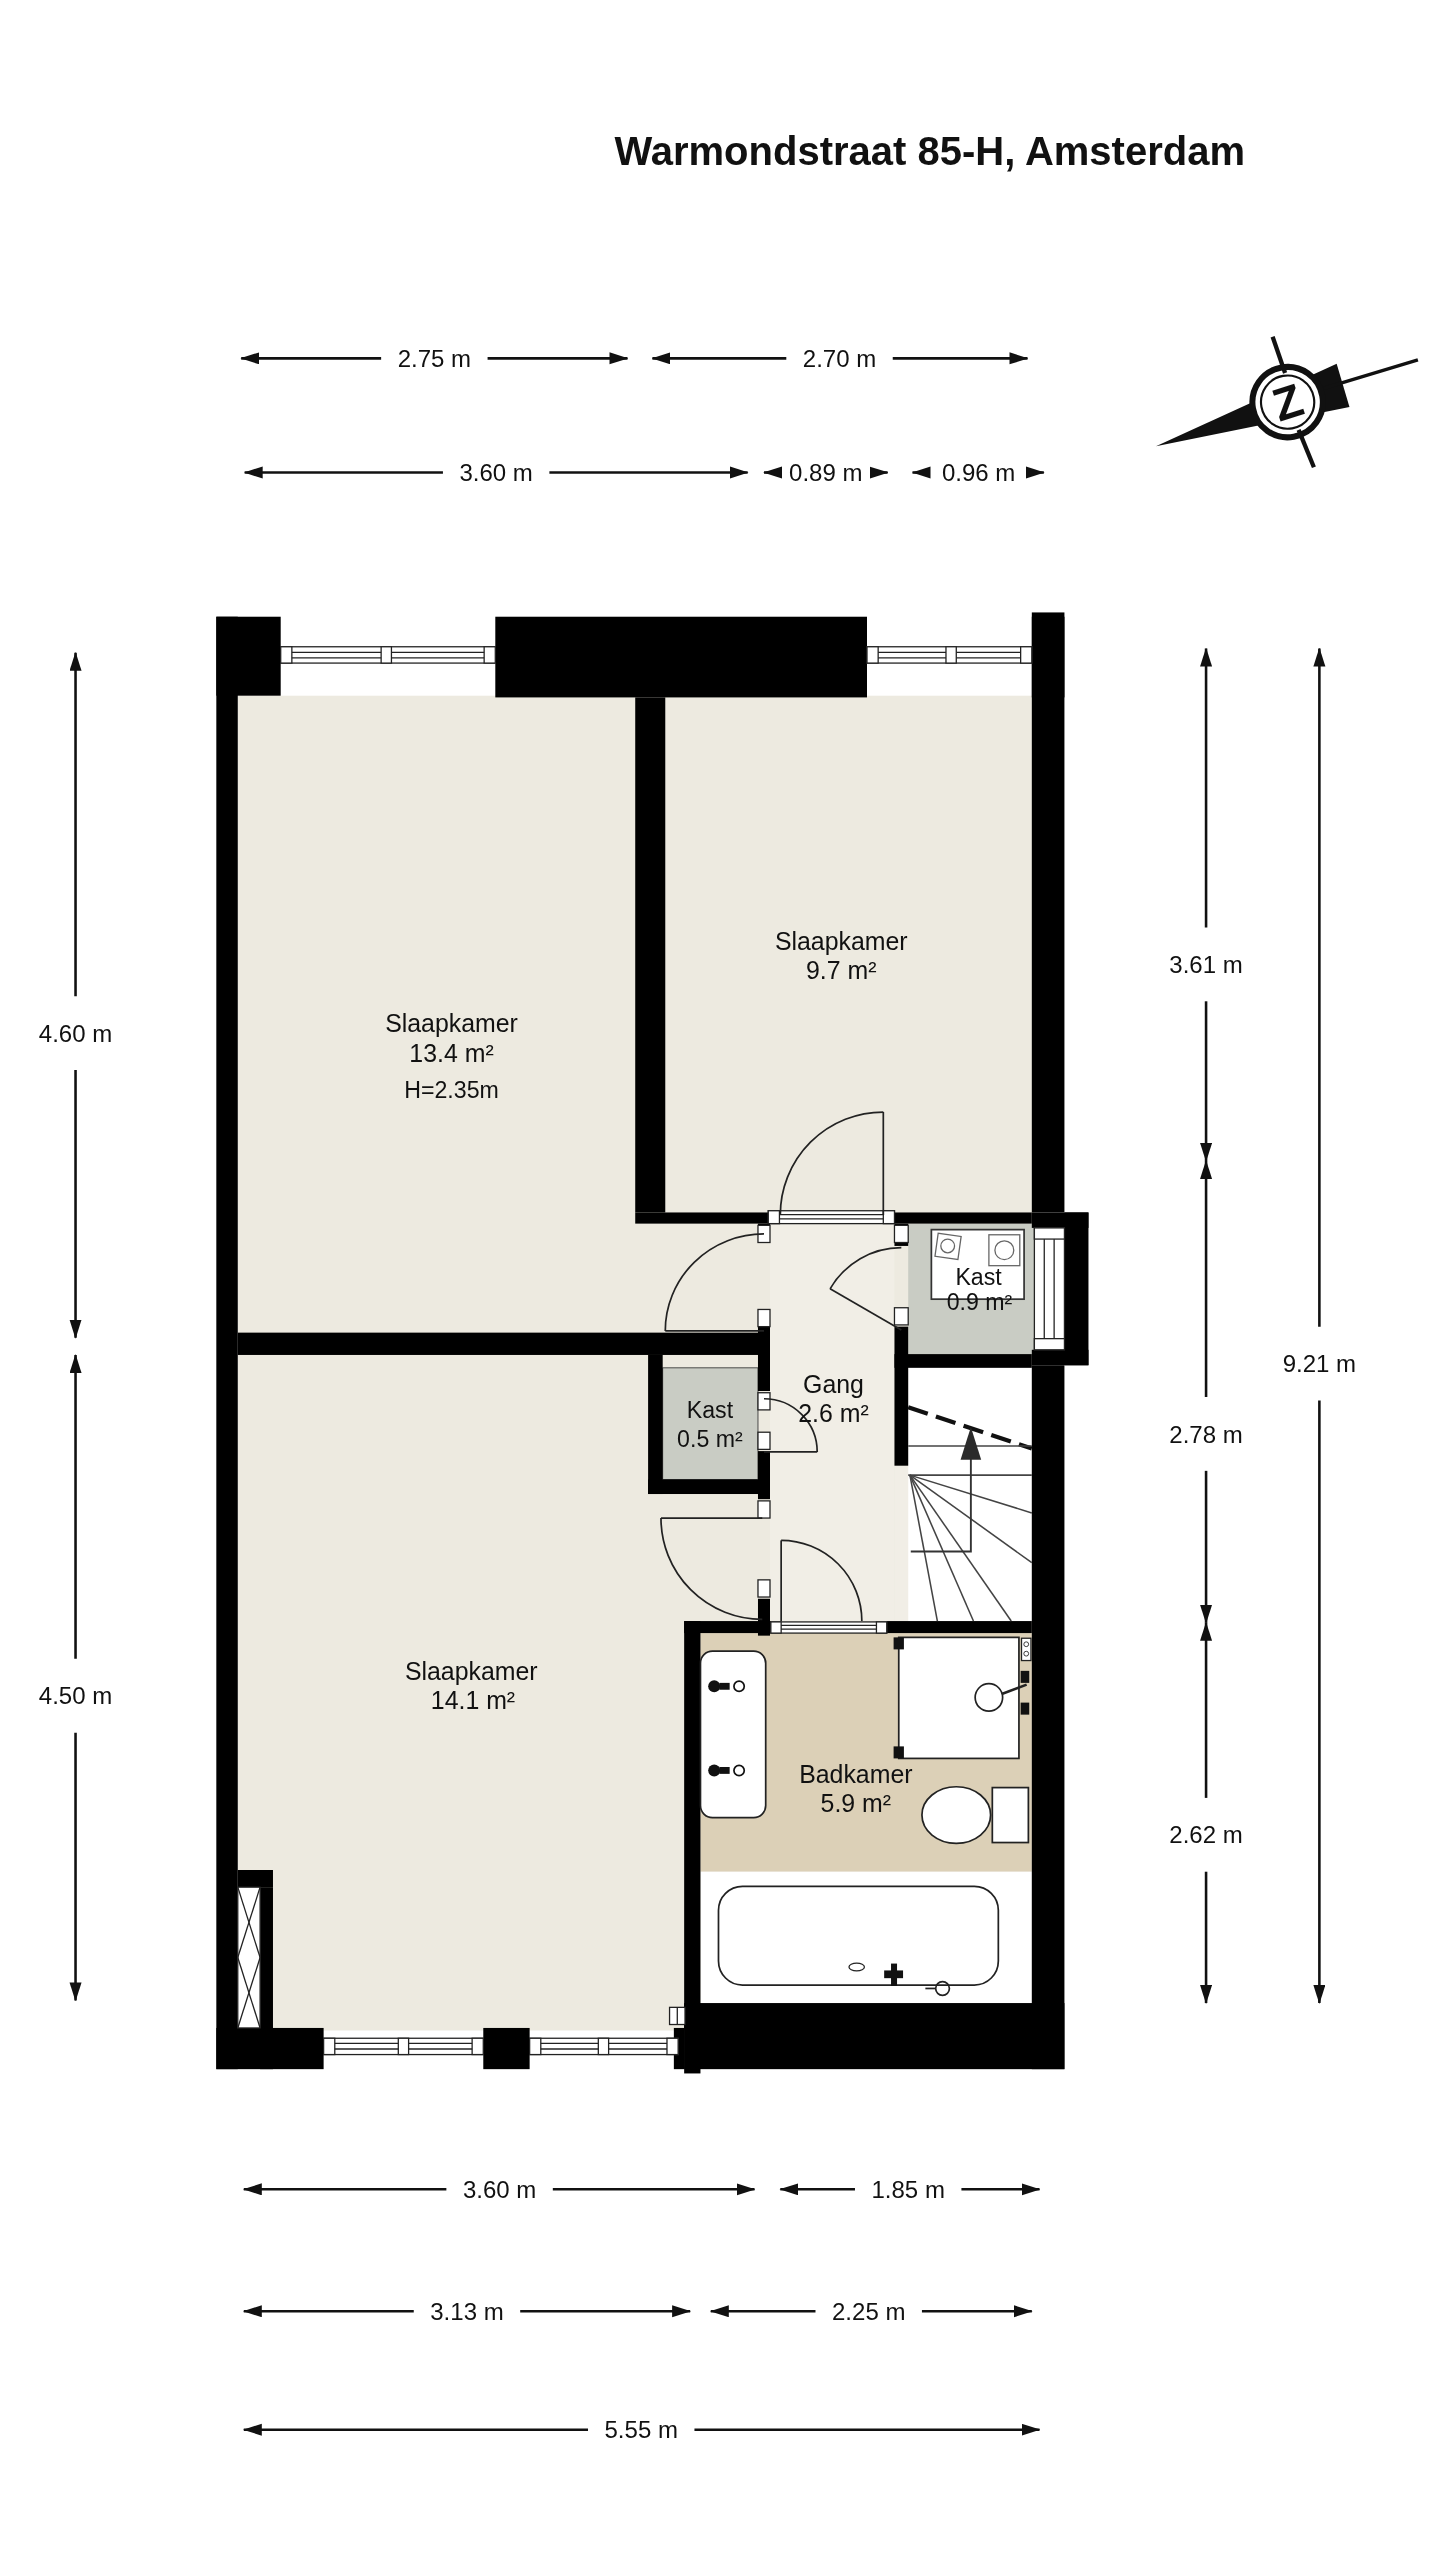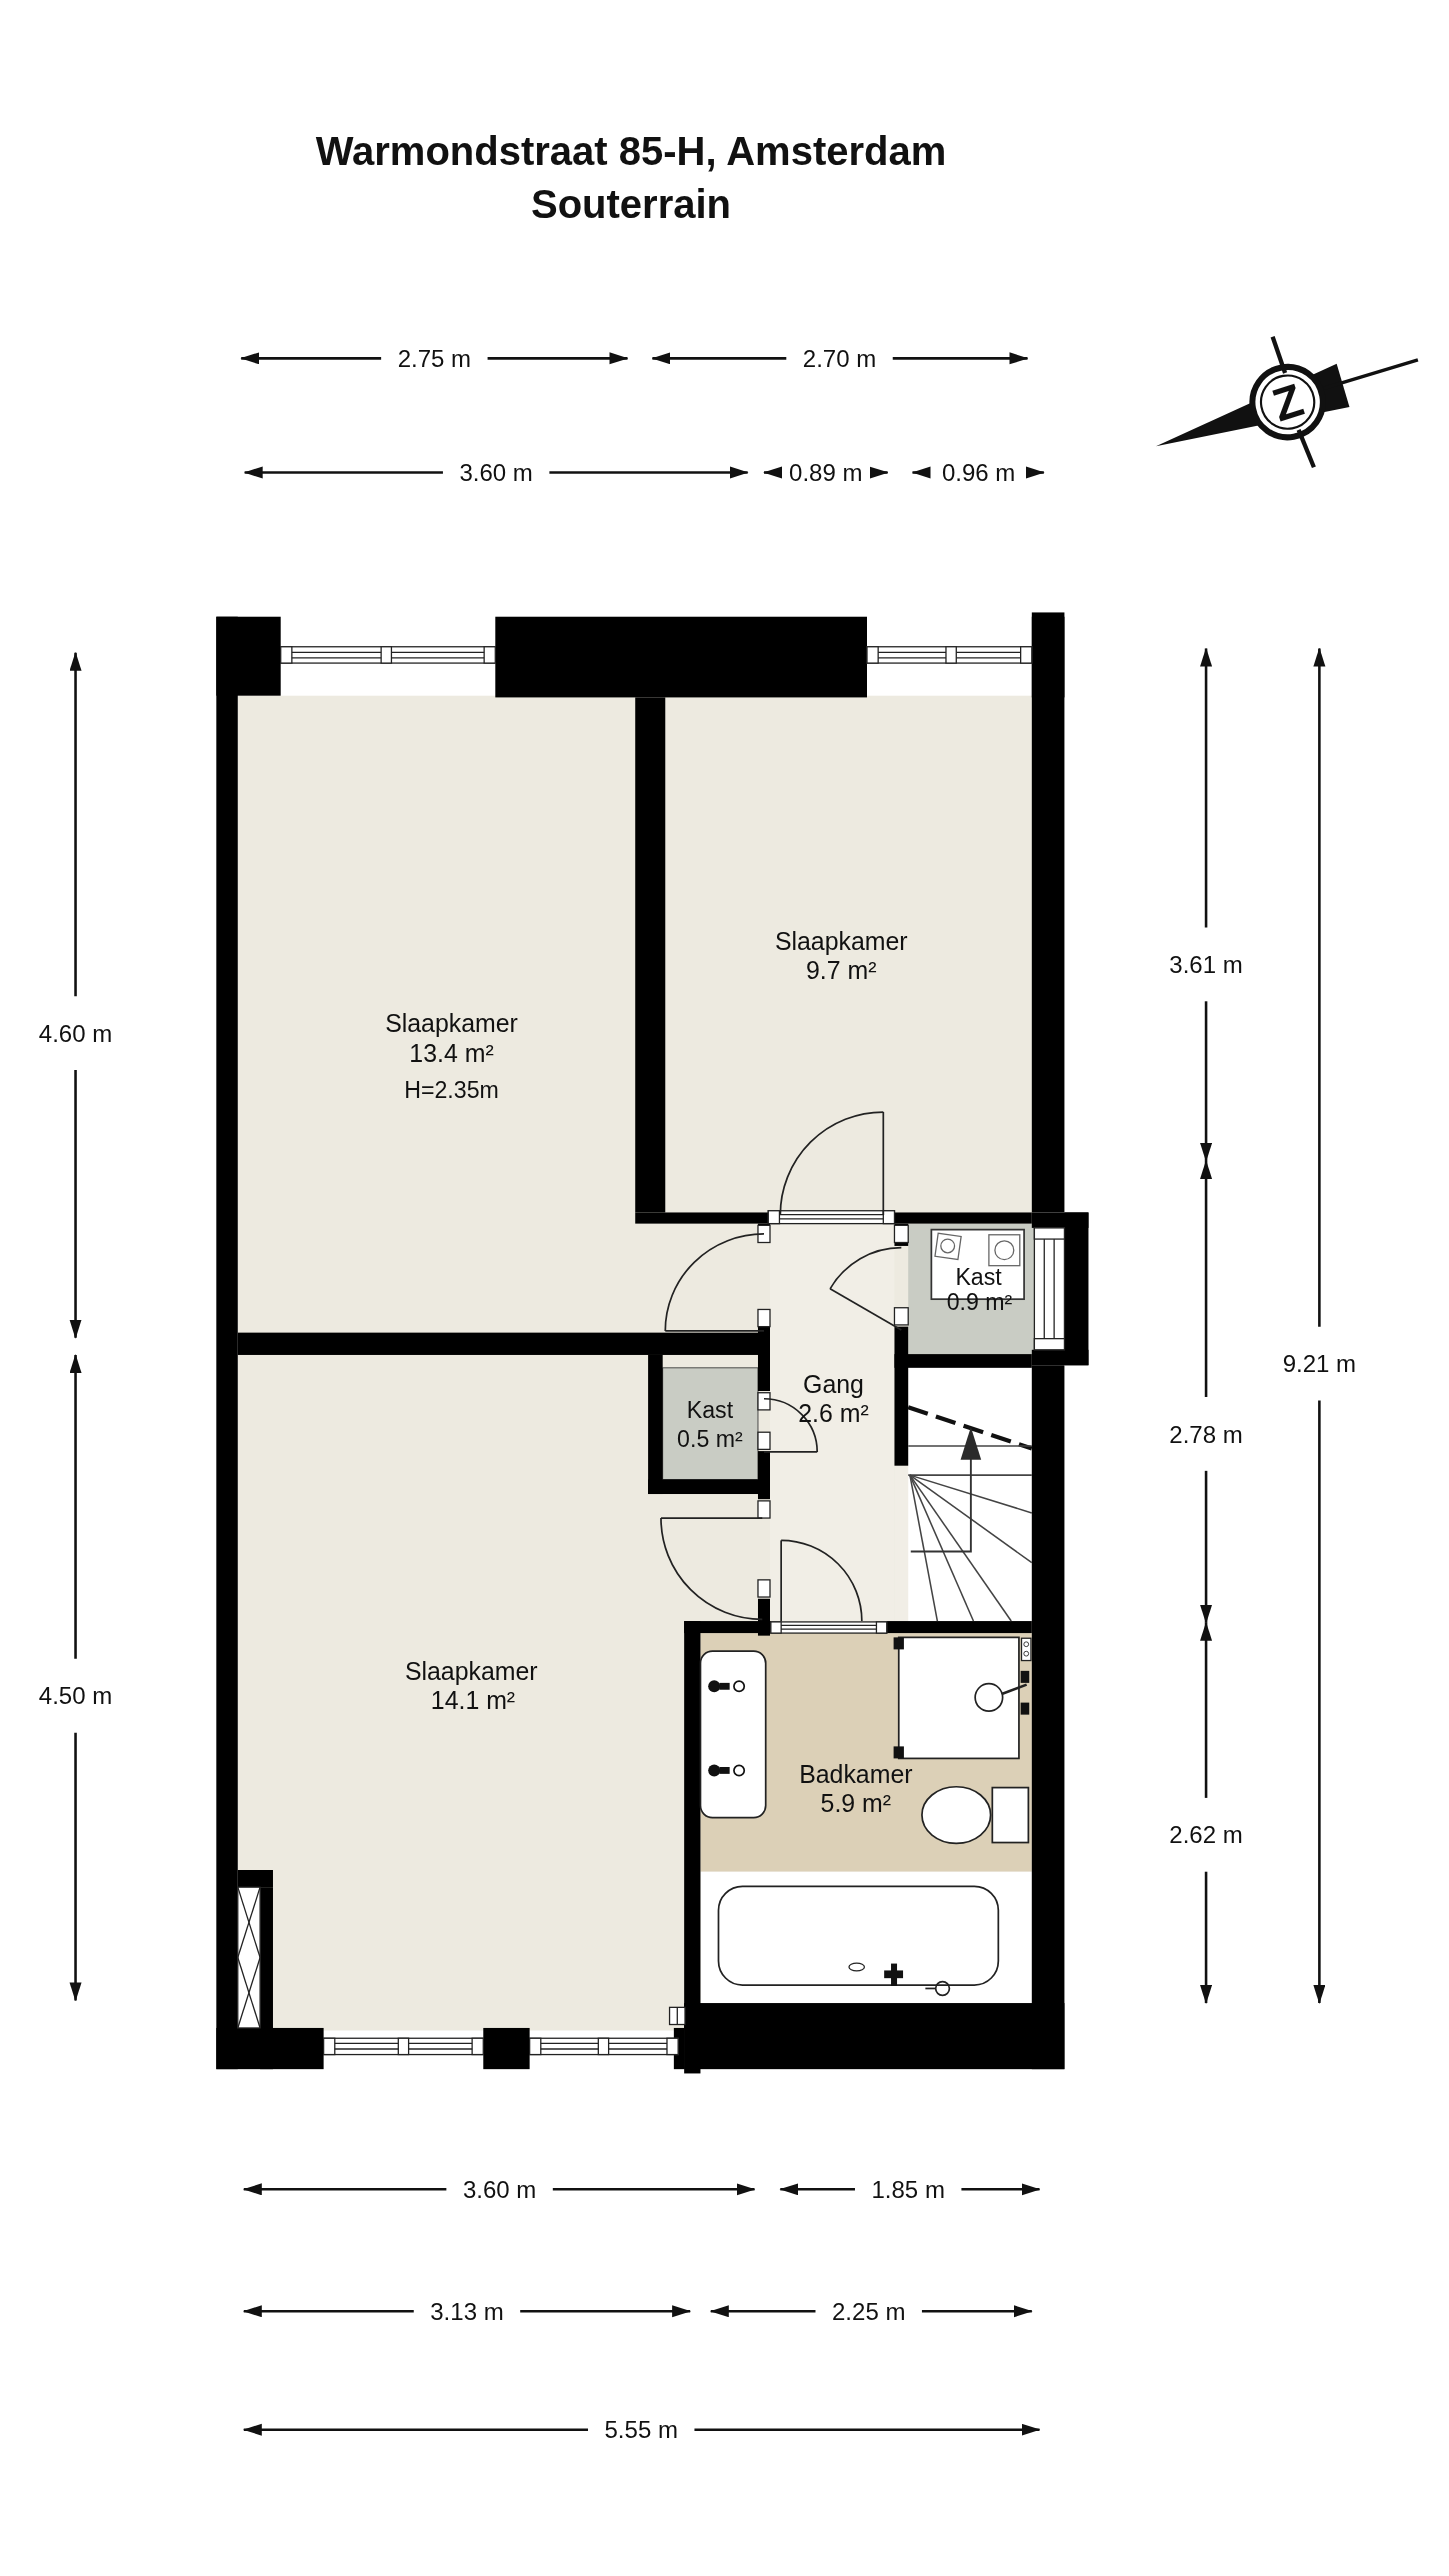--- a/index.html
+++ b/index.html
@@ -1,36 +1,35 @@
 <!DOCTYPE html>
 <html style="font-size:13.7px"><head>
 <meta charset="utf-8">
 <style>
   html,body{margin:0;padding:0;background:#fff;}
   .canvas{position:relative;width:1449px;height:2576px;background:#ffffff;
           font-family:"Liberation Sans",sans-serif;overflow:hidden;}
   .title-block{position:absolute;left:17px;top:125px;width:1228px;text-align:center;
                color:#111;font-weight:bold;font-size:40px;line-height:1.32;}
-  .title-block div{white-space:nowrap;}
+  .title-block div{white-space:nowrap;text-align:right;}
   svg text{font-family:"Liberation Sans",sans-serif;fill:#111;}
   .dim-text{font-size:28px;}
   .room-name{font-size:29px;}
   .room-area{font-size:29px;}
   .room-note{font-size:27px;}
   .small-label{font-size:27px;}
   .compass-letter{font-size:54px;font-weight:bold;}
 </style>
 </head>
 <body>
 
 <div class="canvas">
 
   <div class="title-block">
     <div>Warmondstraat 85-H, Amsterdam</div>
-    <div>Souterrain</div>
   </div>
 
   <svg width="1449" height="2576" viewBox="0 0 1688 3000" style="position:absolute;left:0;top:0;">
     <defs>
       <marker id="ah" markerUnits="userSpaceOnUse" markerWidth="22" markerHeight="16" refX="21" refY="7" orient="auto-start-reverse">
         <path d="M0,0 L22,7 L0,14 Z" fill="#111"></path>
       </marker>
     </defs>
 
     <g>

